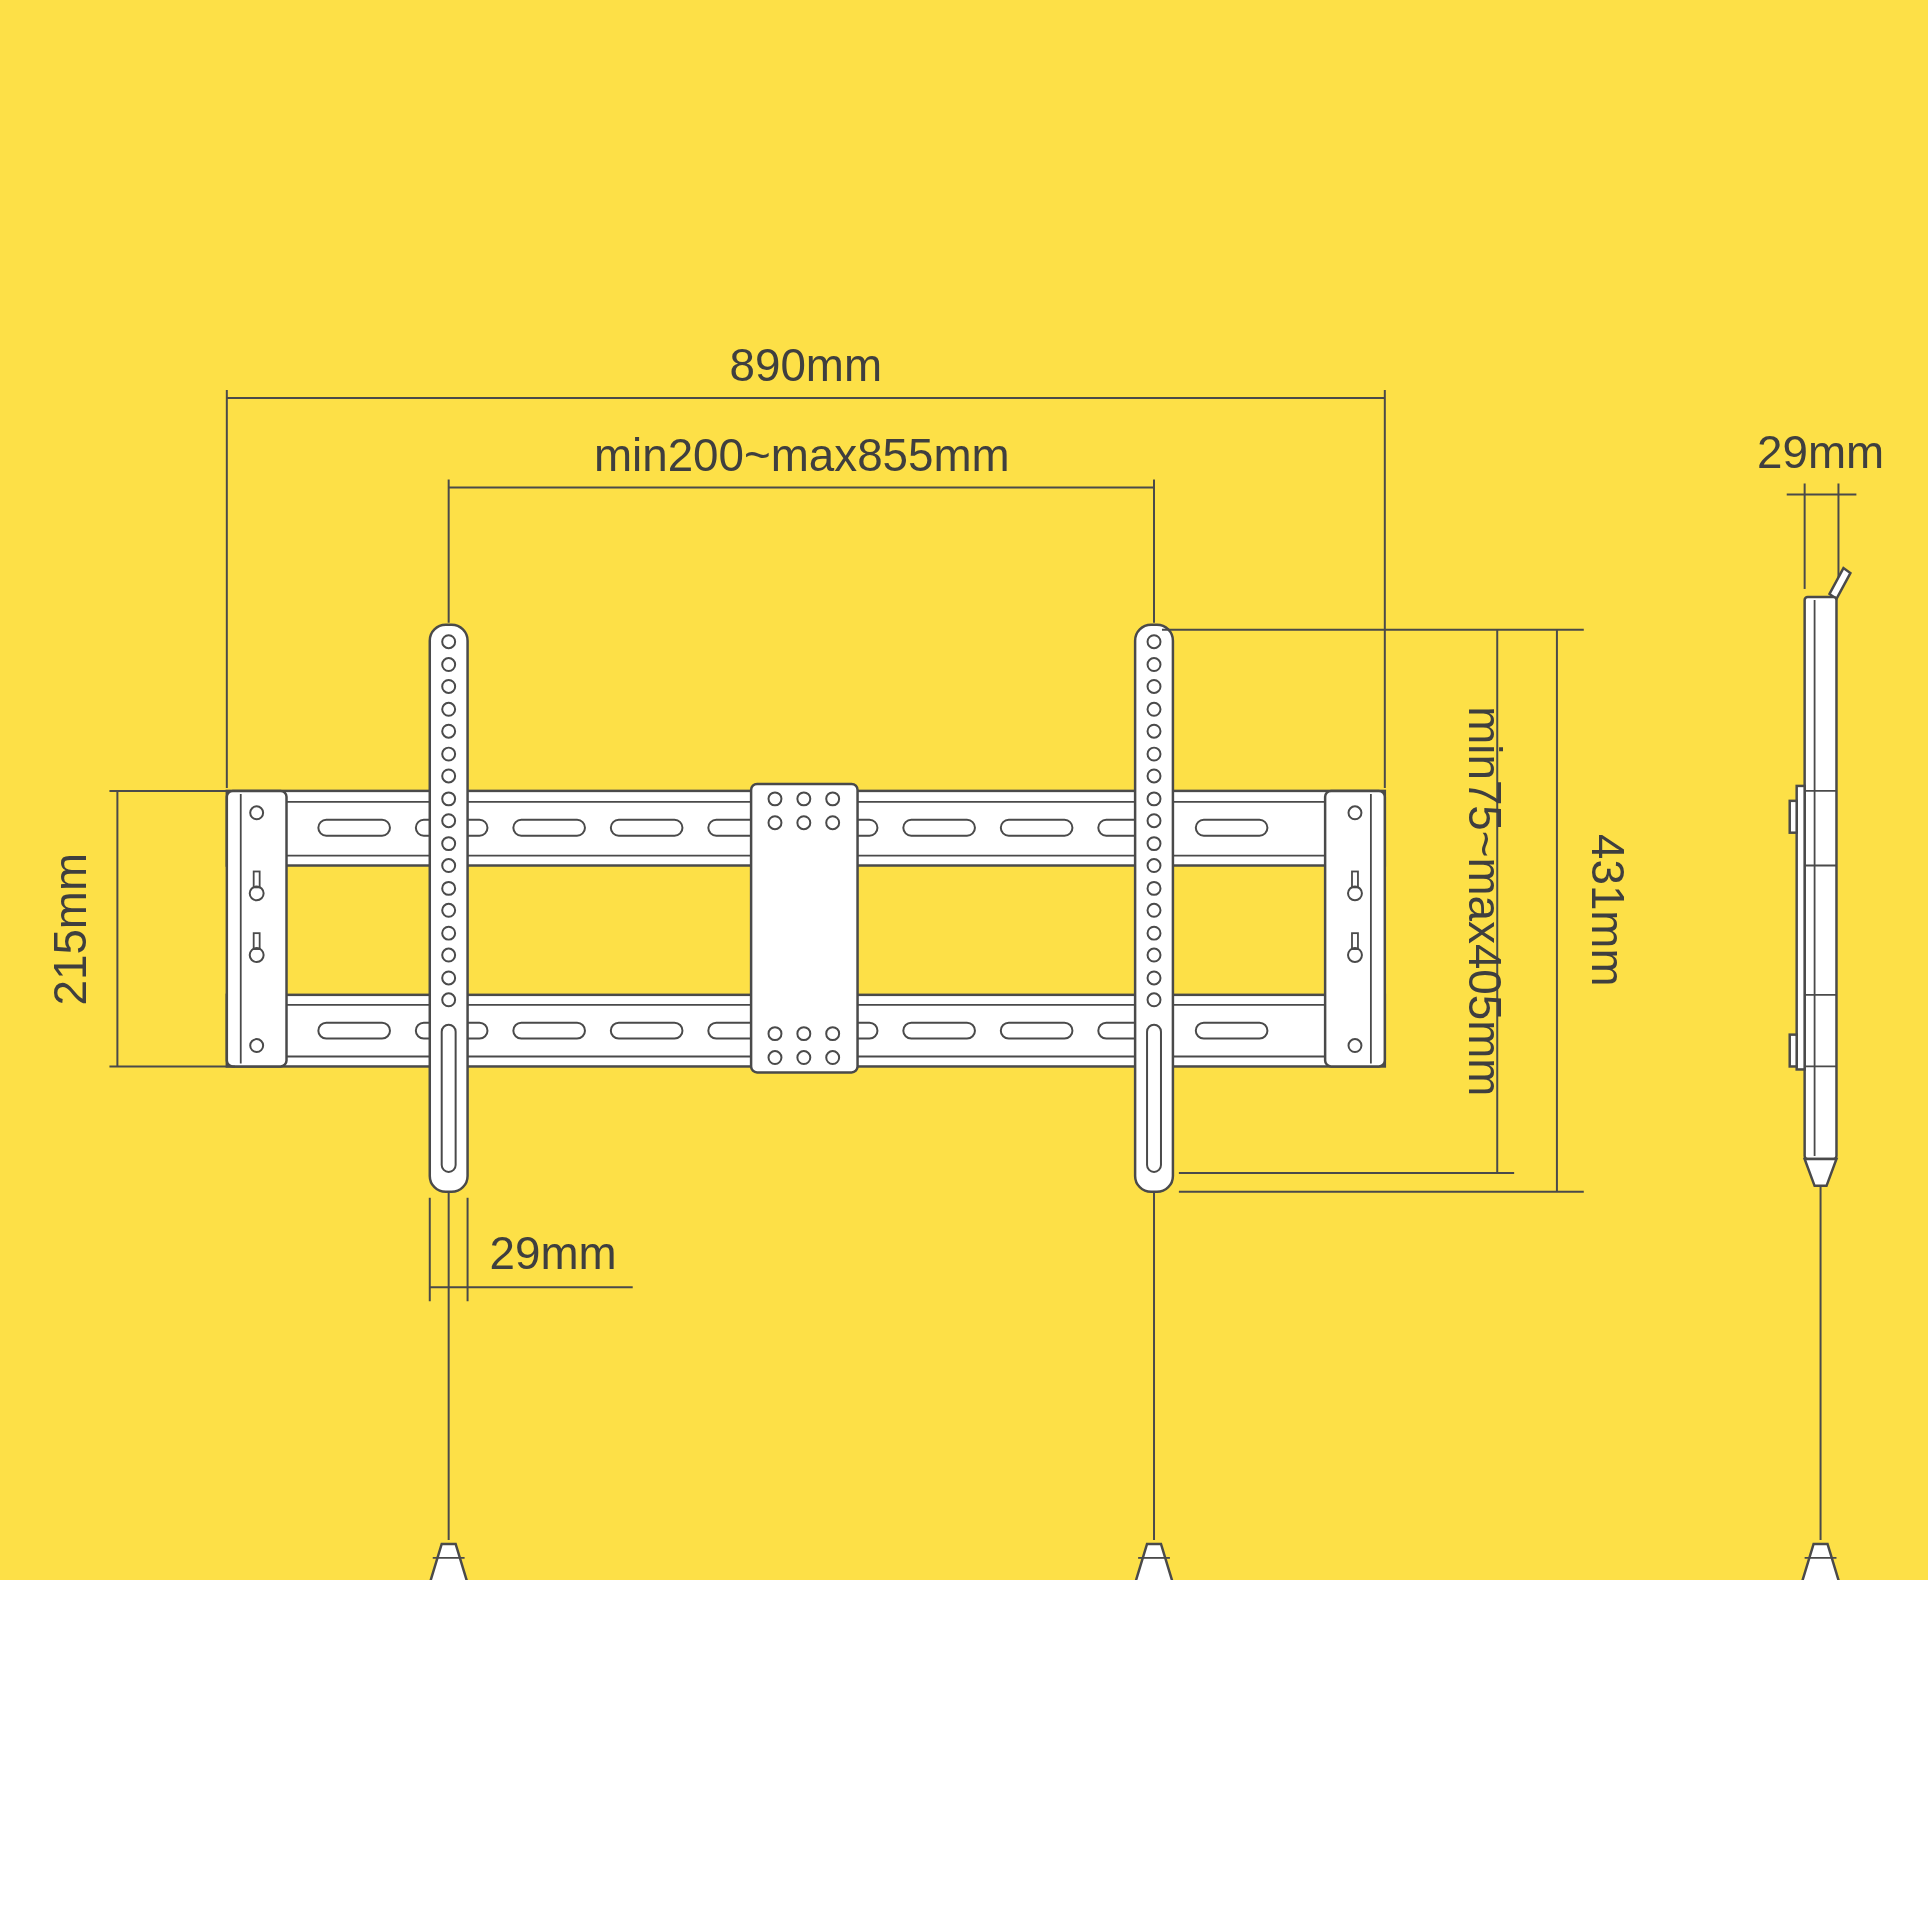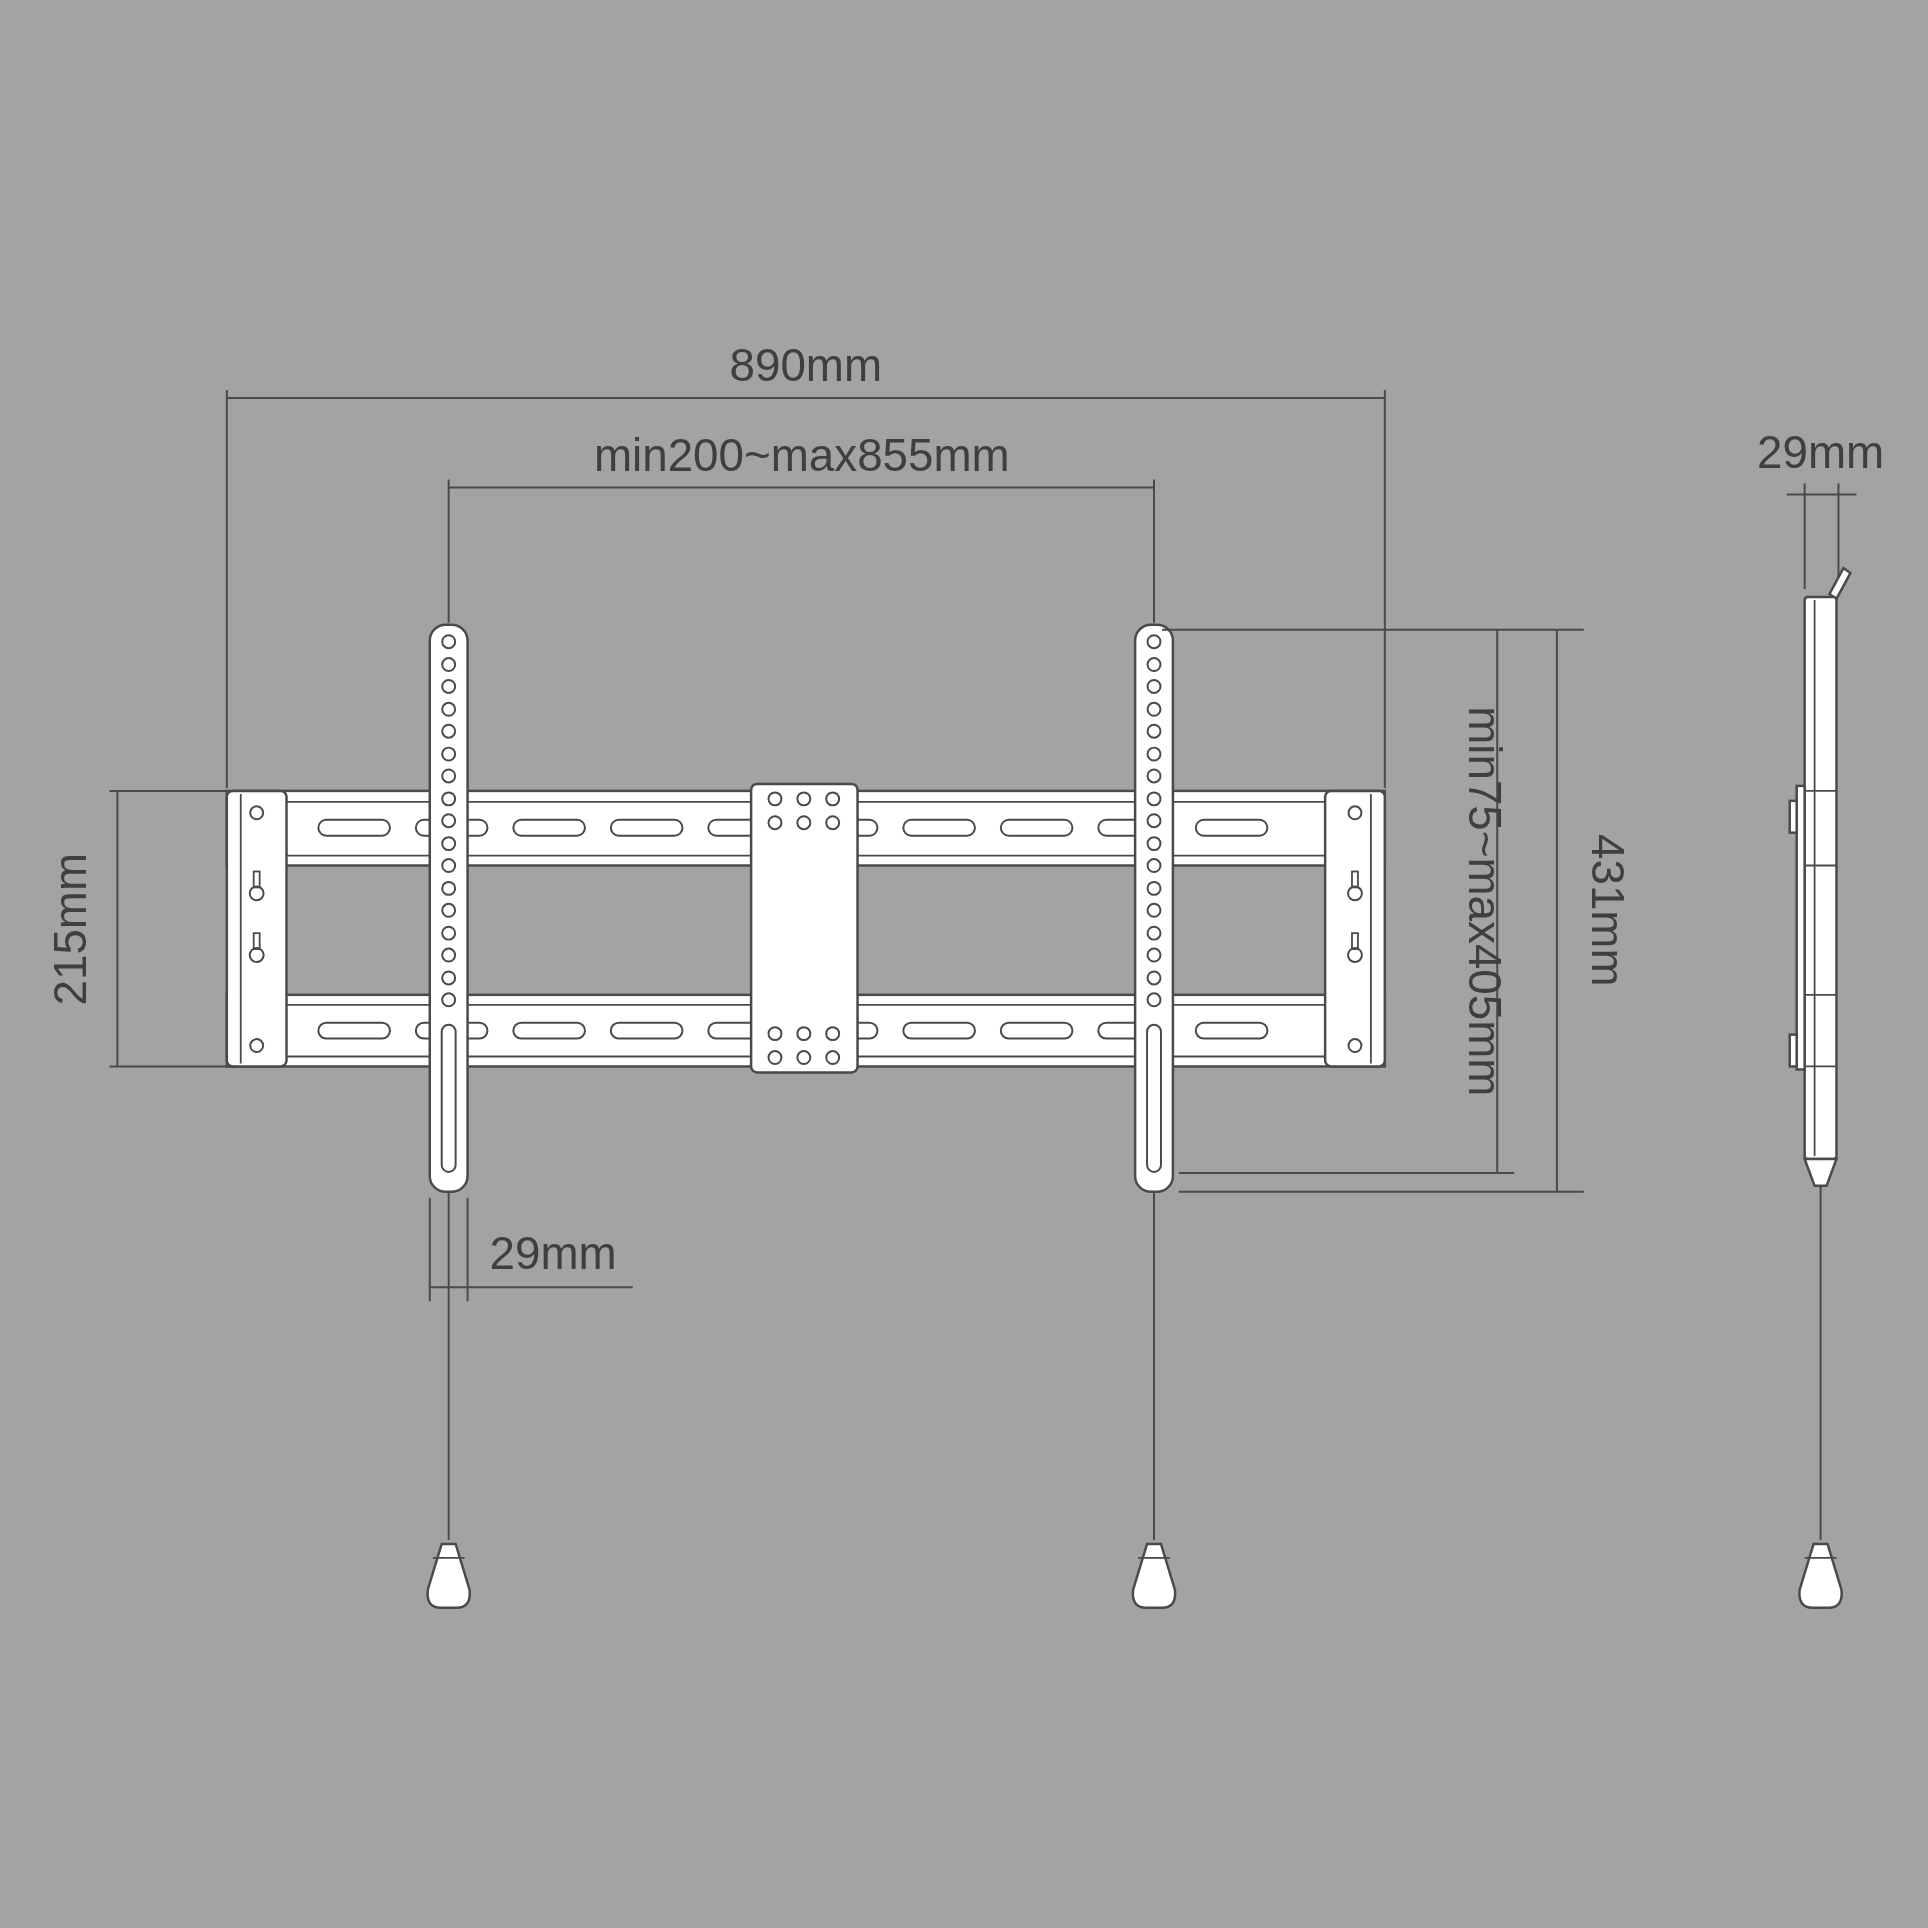--- a/index.html
+++ b/index.html
@@ -2,22 +2,22 @@
 <html><head>
 <meta charset="utf-8">
 <style>
   html, body {
     margin: 0;
     padding: 0;
     background: #ffffff;
   }
   .canvas {
     width: 1928px;
-    height: 1928px;
-    background: #a3a3a3;
+    height: 1580px;
+    background: #fde047;
     position: relative;
   }
   svg { display: block; }
   .fw   { stroke: #4a4a4a; stroke-width: 2.5; fill: #ffffff; }
   .thin { stroke: #4a4a4a; stroke-width: 1.8; fill: none; }
   .dim  { stroke: #4a4a4a; stroke-width: 2;   fill: none; }
   .hole { stroke: #4a4a4a; stroke-width: 2;   fill: #ffffff; }
   .slot { stroke: #4a4a4a; stroke-width: 2;   fill: #ffffff; }
   text.dimlabel {
     font-family: "Liberation Sans", "DejaVu Sans", sans-serif;

